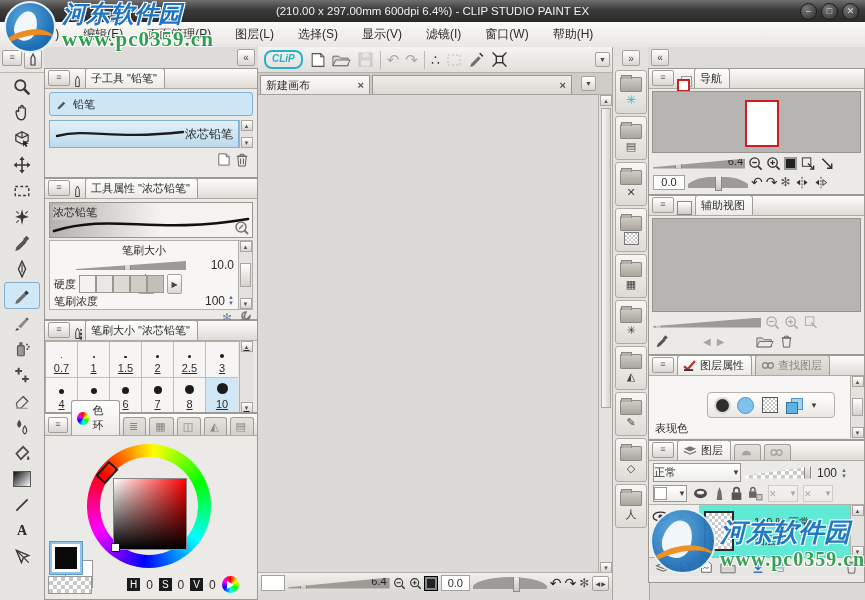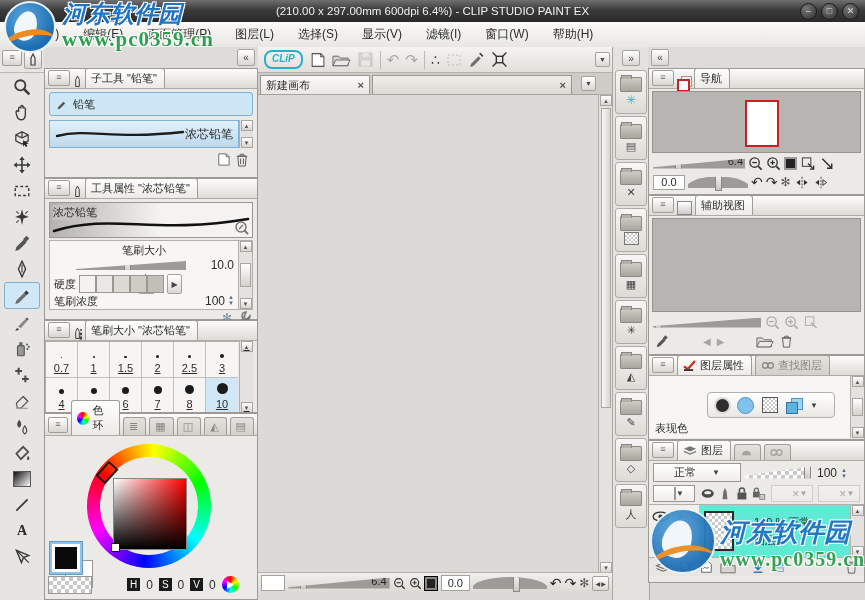--- a/index.html
+++ b/index.html
@@ -31,21 +31,21 @@
   .toolbtn.active{background:#cfe7f6;border:1px solid #7fb0d6;}
   .smicon{width:17px;height:17px;border:1px solid #a5a29d;background:linear-gradient(#fff,#dad7d2);
           display:flex;align-items:center;justify-content:center;border-radius:2px;font-size:10px;color:#444;}
   .checker{background-image:linear-gradient(45deg,#c9c9c9 25%,transparent 25%,transparent 75%,#c9c9c9 75%),
            linear-gradient(45deg,#c9c9c9 25%,transparent 25%,transparent 75%,#c9c9c9 75%);
            background-size:8px 8px;background-position:0 0,4px 4px;background-color:#fff;}
   .wedge{background:#9d9b97;clip-path:polygon(0 88%,100% 0,100% 100%,0 100%);position:relative;}
   .handle{position:absolute;top:-3px;width:5px;height:16px;background:linear-gradient(#f4f3f1,#c9c6c1);border:1px solid #8b8884;}
   .hump{background:#9d9b97;clip-path:ellipse(52% 100% at 50% 100%);}
   .spin{display:flex;flex-direction:column;font-size:6px;line-height:6px;color:#5a6f87;}
-  .combo{background:linear-gradient(#fff,#efede9);border:1px solid #9a9792;display:flex;align-items:center;justify-content:space-between;padding:0 20px;box-sizing:border-box;}
+  .combo{background:linear-gradient(#fff,#efede9);border:1px solid #9a9792;display:flex;align-items:center;justify-content:space-between;padding:0 0;box-sizing:border-box;}
   .ic-dis{opacity:.35;}
   .folder{width:20px;height:13px;background:linear-gradient(#cfccc6,#a9a6a0);border:1px solid #8c8984;border-radius:1px;position:relative;}
   .folder::before{content:"";position:absolute;left:0;top:-3px;width:9px;height:3px;background:#b4b1ab;border:1px solid #8c8984;border-bottom:none;}
   .matbtn{width:30px;height:42px;margin:2px auto;border:1px solid #aeaba6;border-radius:3px;background:linear-gradient(#f7f6f4,#dedbd6);
           display:flex;flex-direction:column;align-items:center;justify-content:center;gap:1px;}
   .wm-logo{border-radius:50%;background:radial-gradient(circle at 38% 32%,#5aa7dd,#1d6db4 70%);position:relative;overflow:hidden;border:2px solid #e9f2fa;}
   .wm-logo::before{content:"";position:absolute;left:18%;top:16%;width:46%;height:62%;background:#f2f7fb;border-radius:50% 50% 50% 50%/60% 60% 40% 40%;transform:rotate(18deg);}
   .wm-logo::after{content:"";position:absolute;left:-12%;bottom:-30%;width:120%;height:62%;border-radius:50%;border-top:6px solid #ef8c1f;transform:rotate(-12deg);}
   .wm-name{font-weight:bold;font-style:italic;color:#1e74c2;text-shadow:1px 1px 0 #fff,-1px -1px 0 #fff,1px -1px 0 #fff,-1px 1px 0 #fff;}
   .wm-url{font-weight:bold;color:#2f9e50;text-shadow:1px 1px 0 #fff,-1px -1px 0 #fff,1px -1px 0 #fff,-1px 1px 0 #fff;letter-spacing:1px;}

